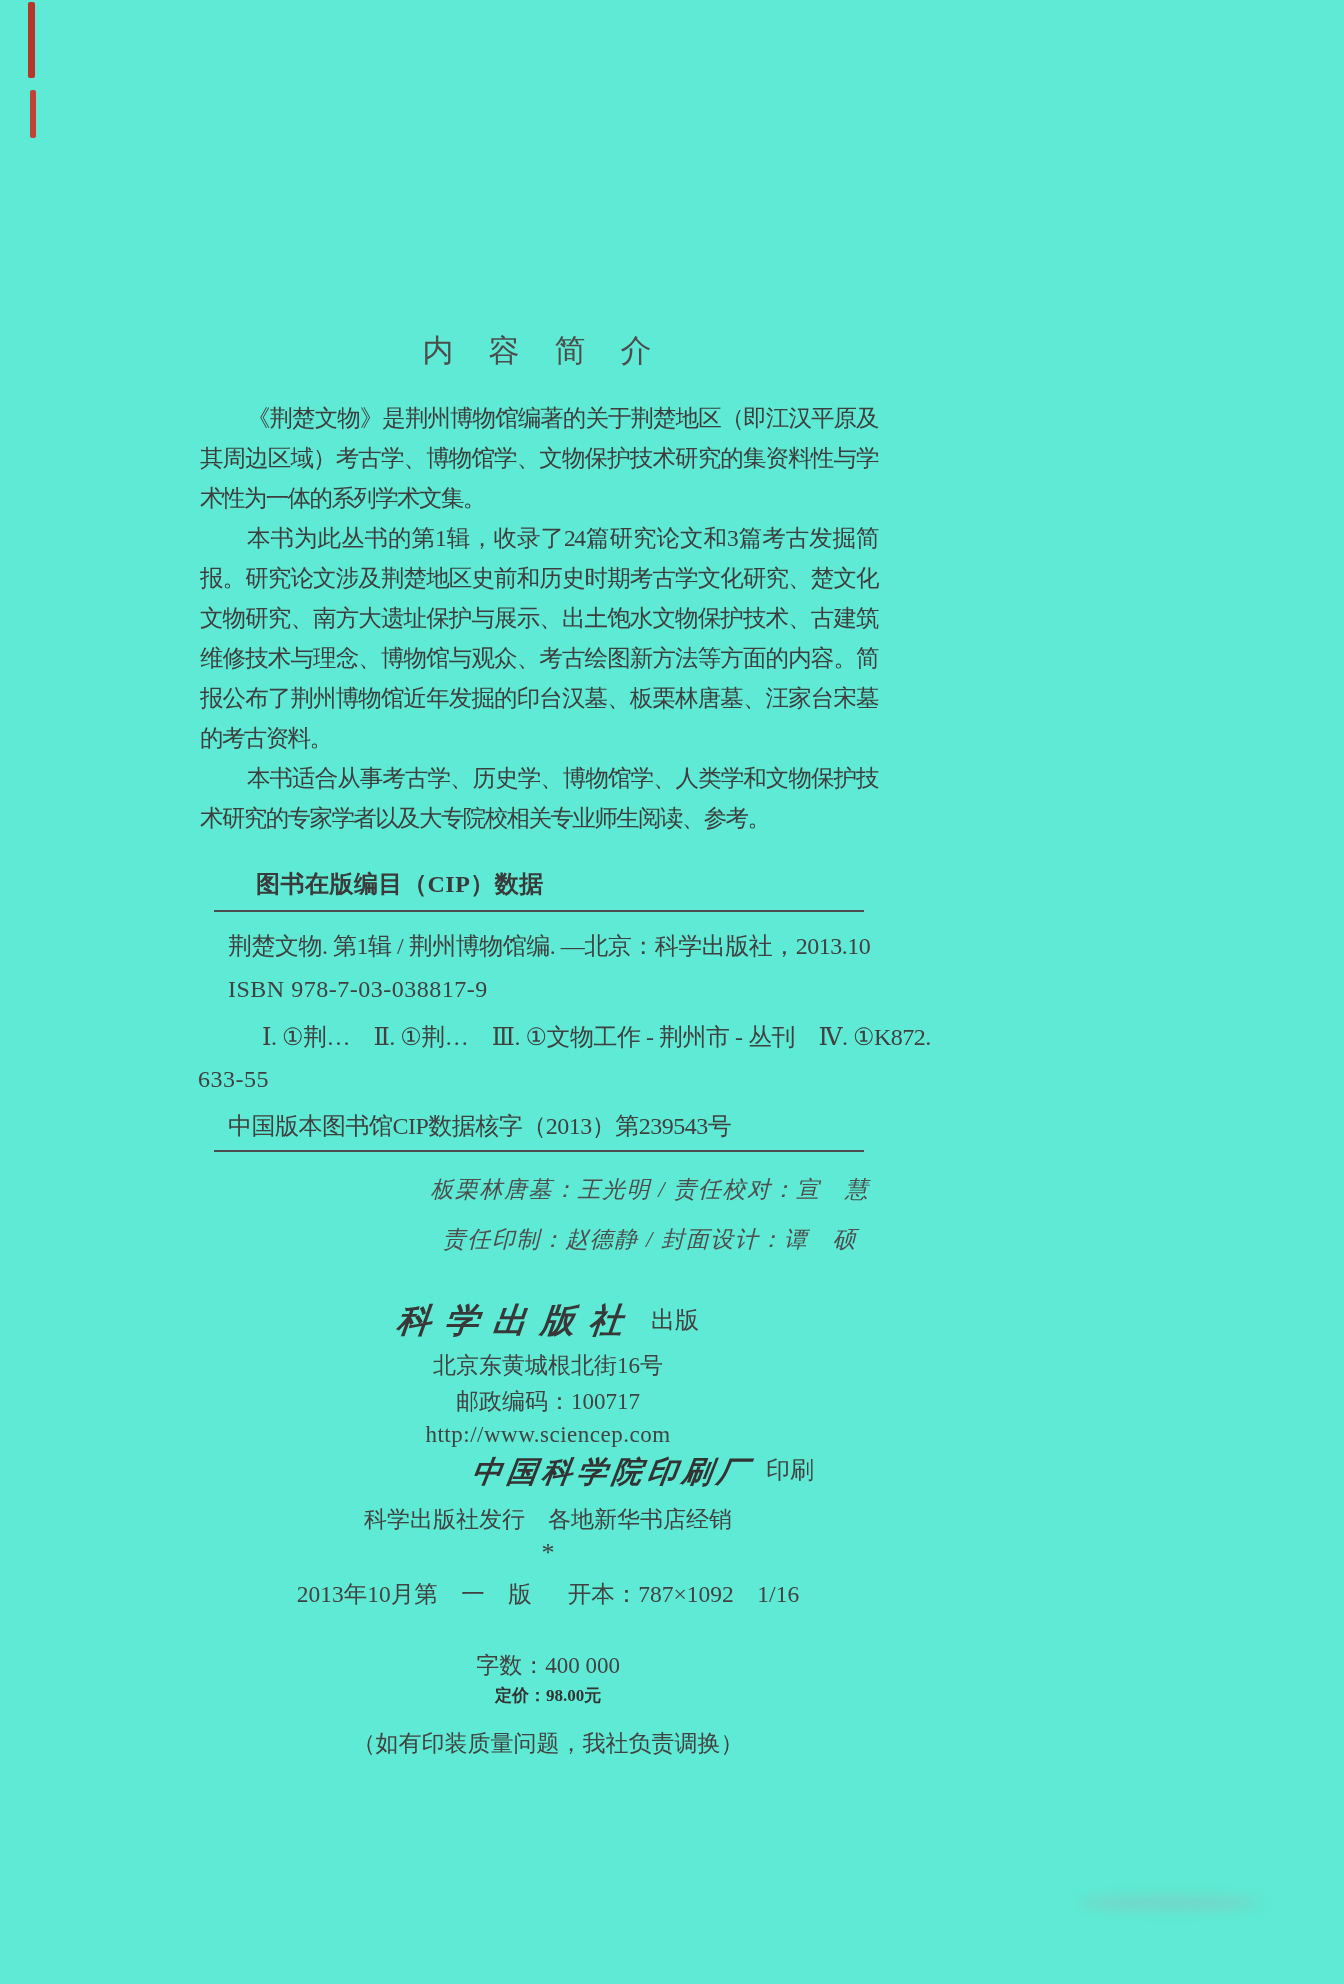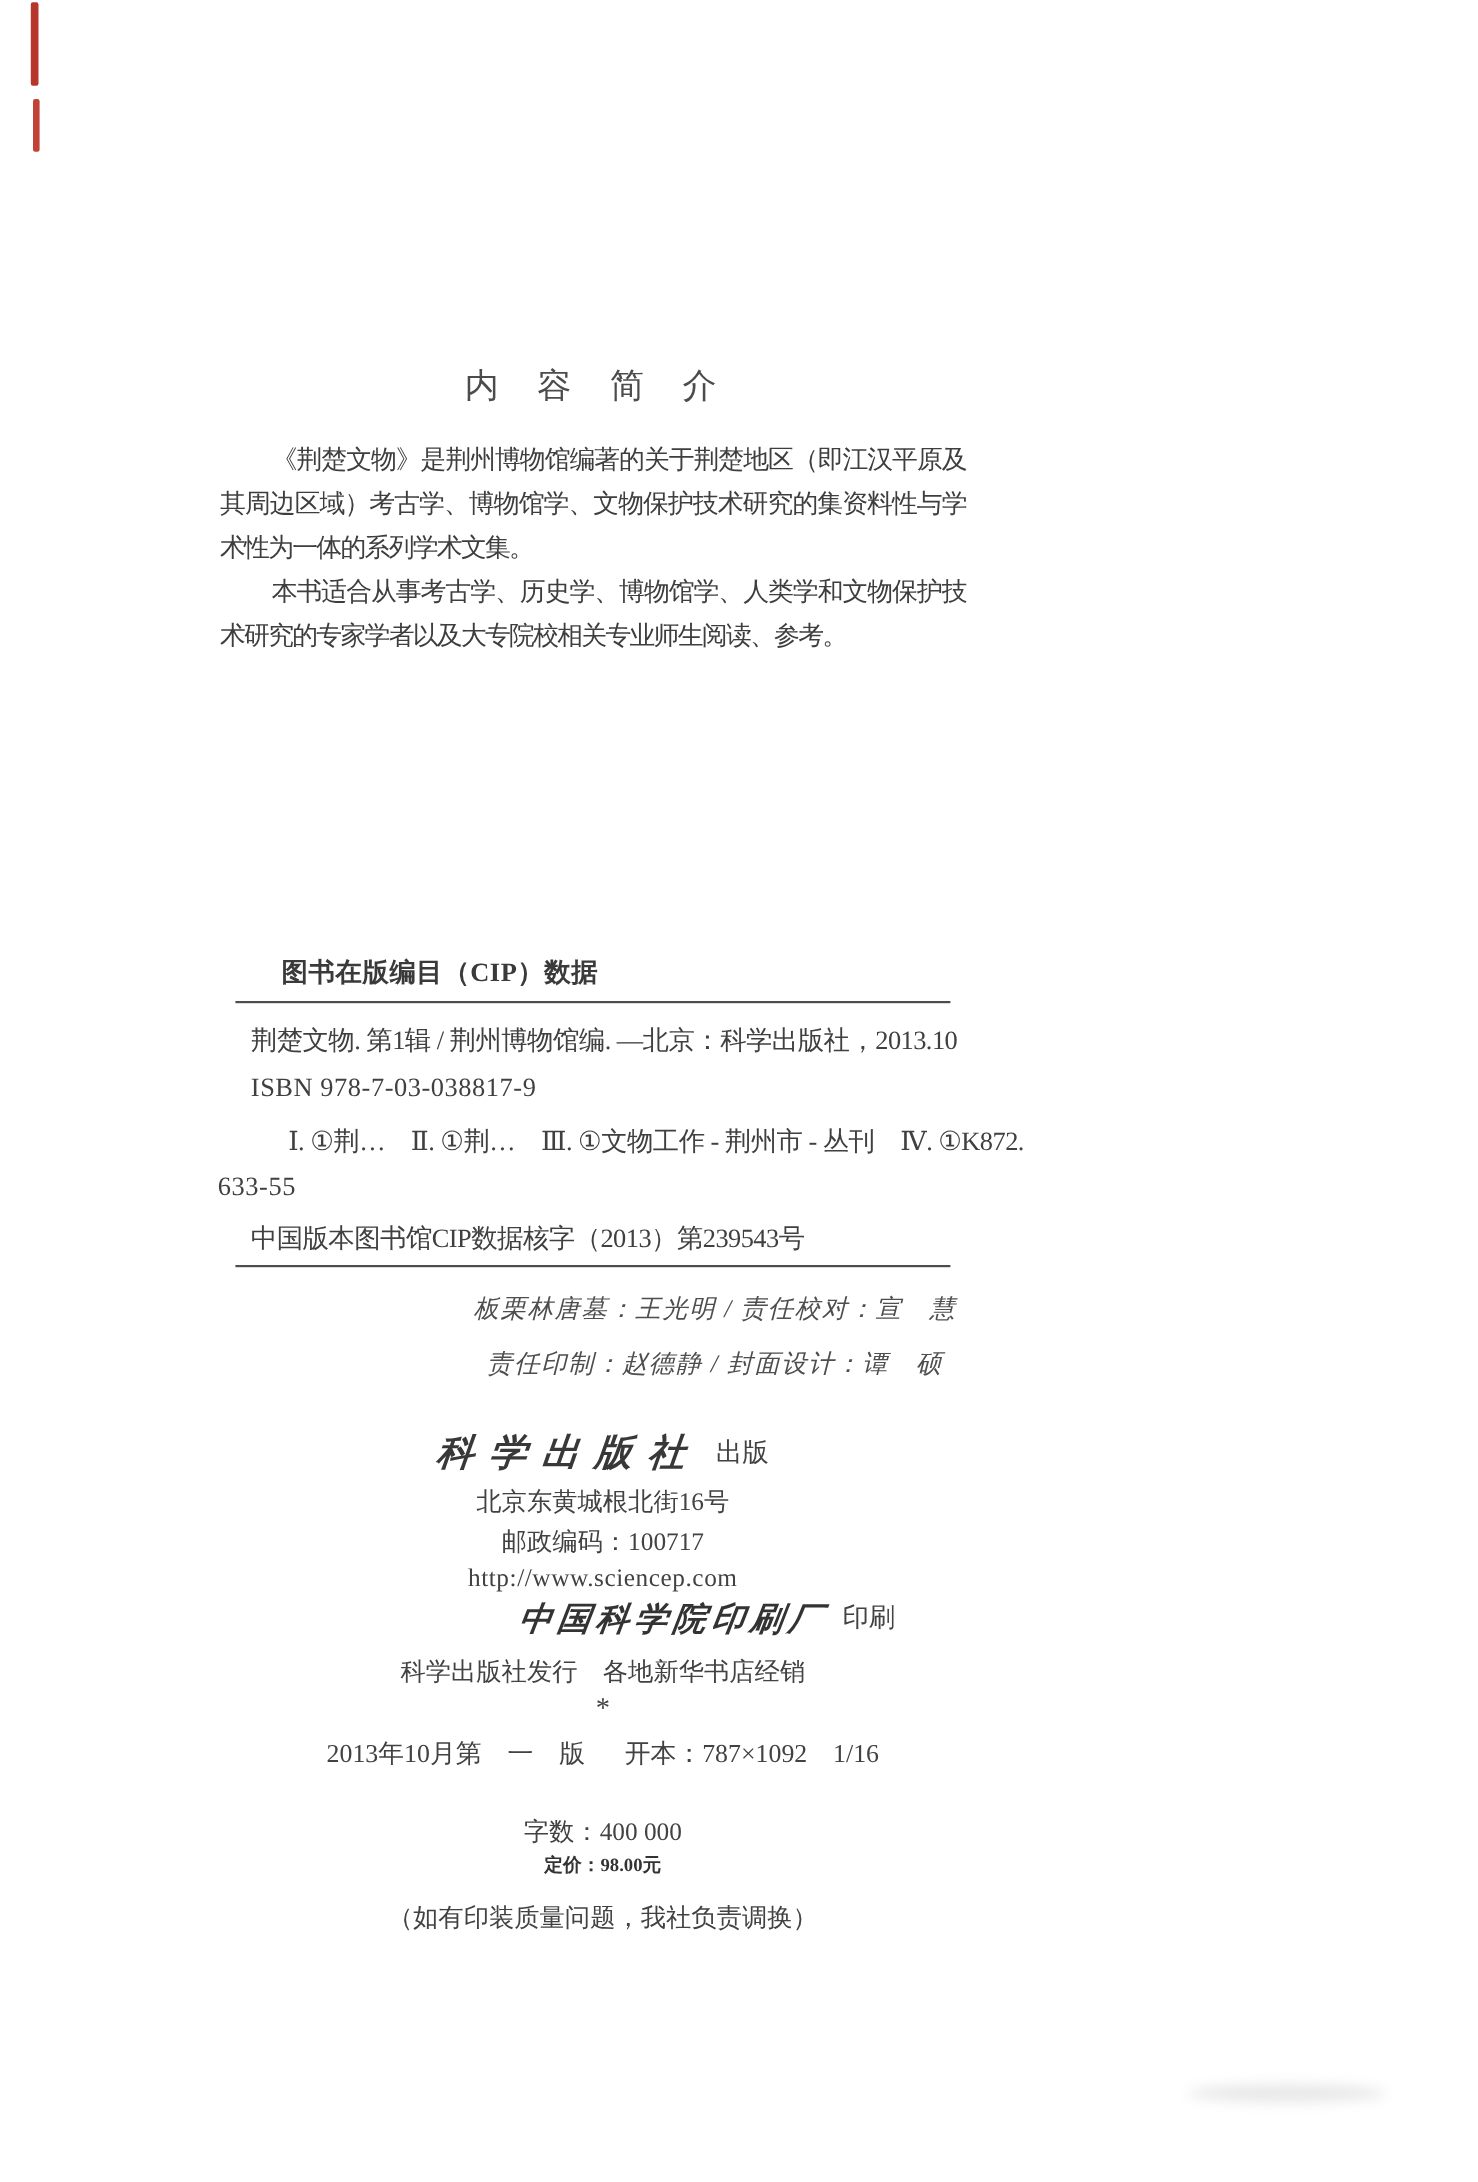--- a/index.html
+++ b/index.html
@@ -1,20 +1,20 @@
 <!DOCTYPE html>
 <html><head>
 <meta charset="utf-8">
 <style>
   * { margin:0; padding:0; box-sizing:border-box; }
   html,body { width:1344px; }
   body { background:#e9e9e7; font-family:"Liberation Serif","DejaVu Serif",serif; }
   .page {
     position:relative; width:1344px; height:1984px;
-    background:#ffffff; color:#3f3f3f; overflow:hidden;
+    background:#5eead4; color:#3f3f3f; overflow:hidden;
   }
   
   .artifact { position:absolute; border-radius:2px; }
   .artifact-a { left:28px; top:2px;  width:7px; height:76px; background:#b8352b; }
   .artifact-b { left:30px; top:90px; width:6px; height:48px; background:#c24238; }
   .smudge { position:absolute; left:1080px; top:1895px; width:180px; height:16px;
             background:rgba(170,170,168,0.28); border-radius:50%; filter:blur(6px); }
 
   .intro-title {
     position:absolute; top:330px; left:200px; width:676px;
@@ -82,20 +82,21 @@
 <div class="page">
 
   <div class="artifact artifact-a"></div>
   <div class="artifact artifact-b"></div>
   <div class="smudge"></div>
 
   <h1 class="intro-title">内　容　简　介</h1>
 
   <div class="intro-body">
     <p class="para">《荆楚文物》是荆州博物馆编著的关于荆楚地区（即江汉平原及其周边区域）考古学、博物馆学、文物保护技术研究的集资料性与学术性为一体的系列学术文集。</p>
+    <p class="para">本书为此丛书的第1辑，收录了24篇研究论文和3篇考古发掘简报。研究论文涉及荆楚地区史前和历史时期考古学文化研究、楚文化文物研究、南方大遗址保护与展示、出土饱水文物保护技术、古建筑维修技术与理念、博物馆与观众、考古绘图新方法等方面的内容。简报公布了荆州博物馆近年发掘的印台汉墓、板栗林唐墓、汪家台宋墓的考古资料。</p>
     <p class="para">本书适合从事考古学、历史学、博物馆学、人类学和文物保护技术研究的专家学者以及大专院校相关专业师生阅读、参考。</p>
   </div>
 
   <div class="cip-header">图书在版编目（CIP）数据</div>
   <div class="rule rule-top"></div>
 
   <div class="cip-line cip-title">荆楚文物. 第1辑 / 荆州博物馆编. —北京：科学出版社，2013.10</div>
   <div class="cip-line cip-isbn">ISBN 978-7-03-038817-9</div>
   <div class="cip-line cip-class1">Ⅰ. ①荆…　Ⅱ. ①荆…　Ⅲ. ①文物工作 - 荆州市 - 丛刊　Ⅳ. ①K872.</div>
   <div class="cip-line cip-class2">633-55</div>

